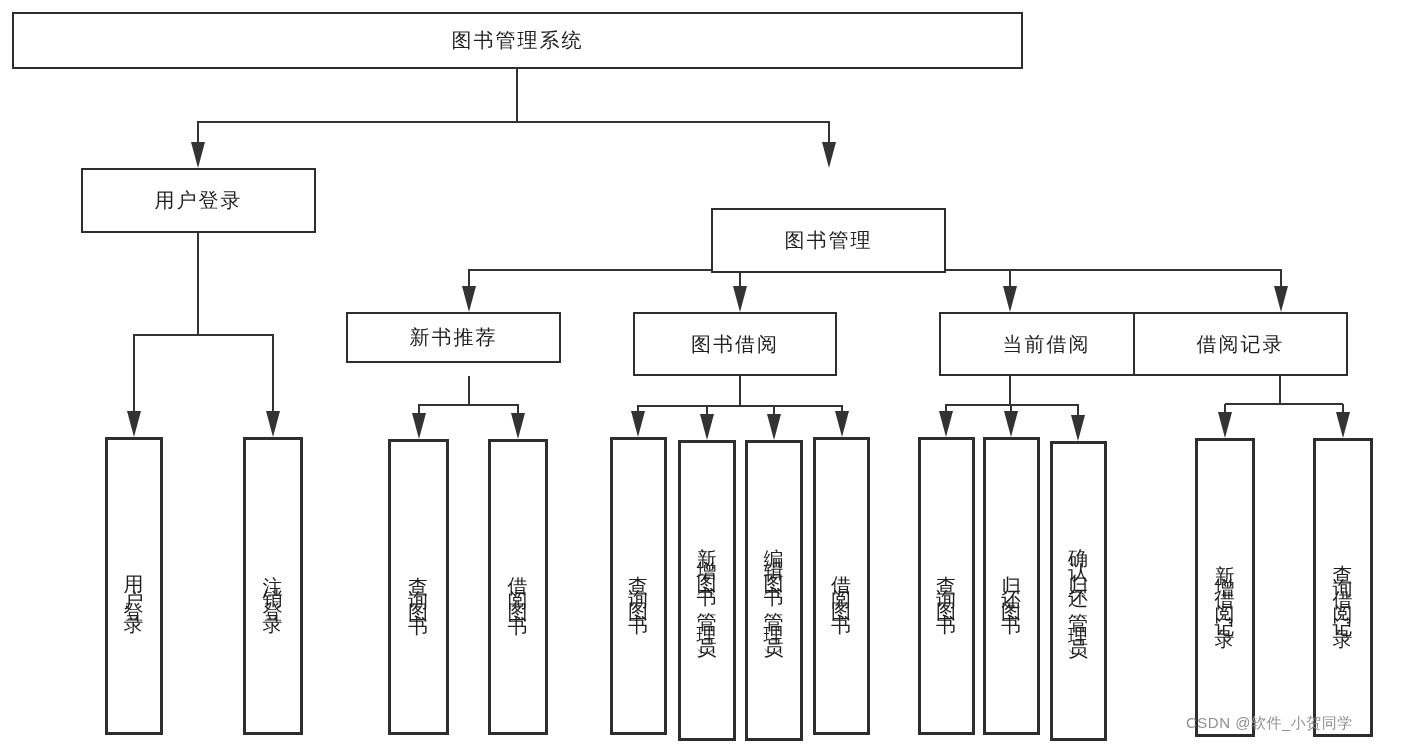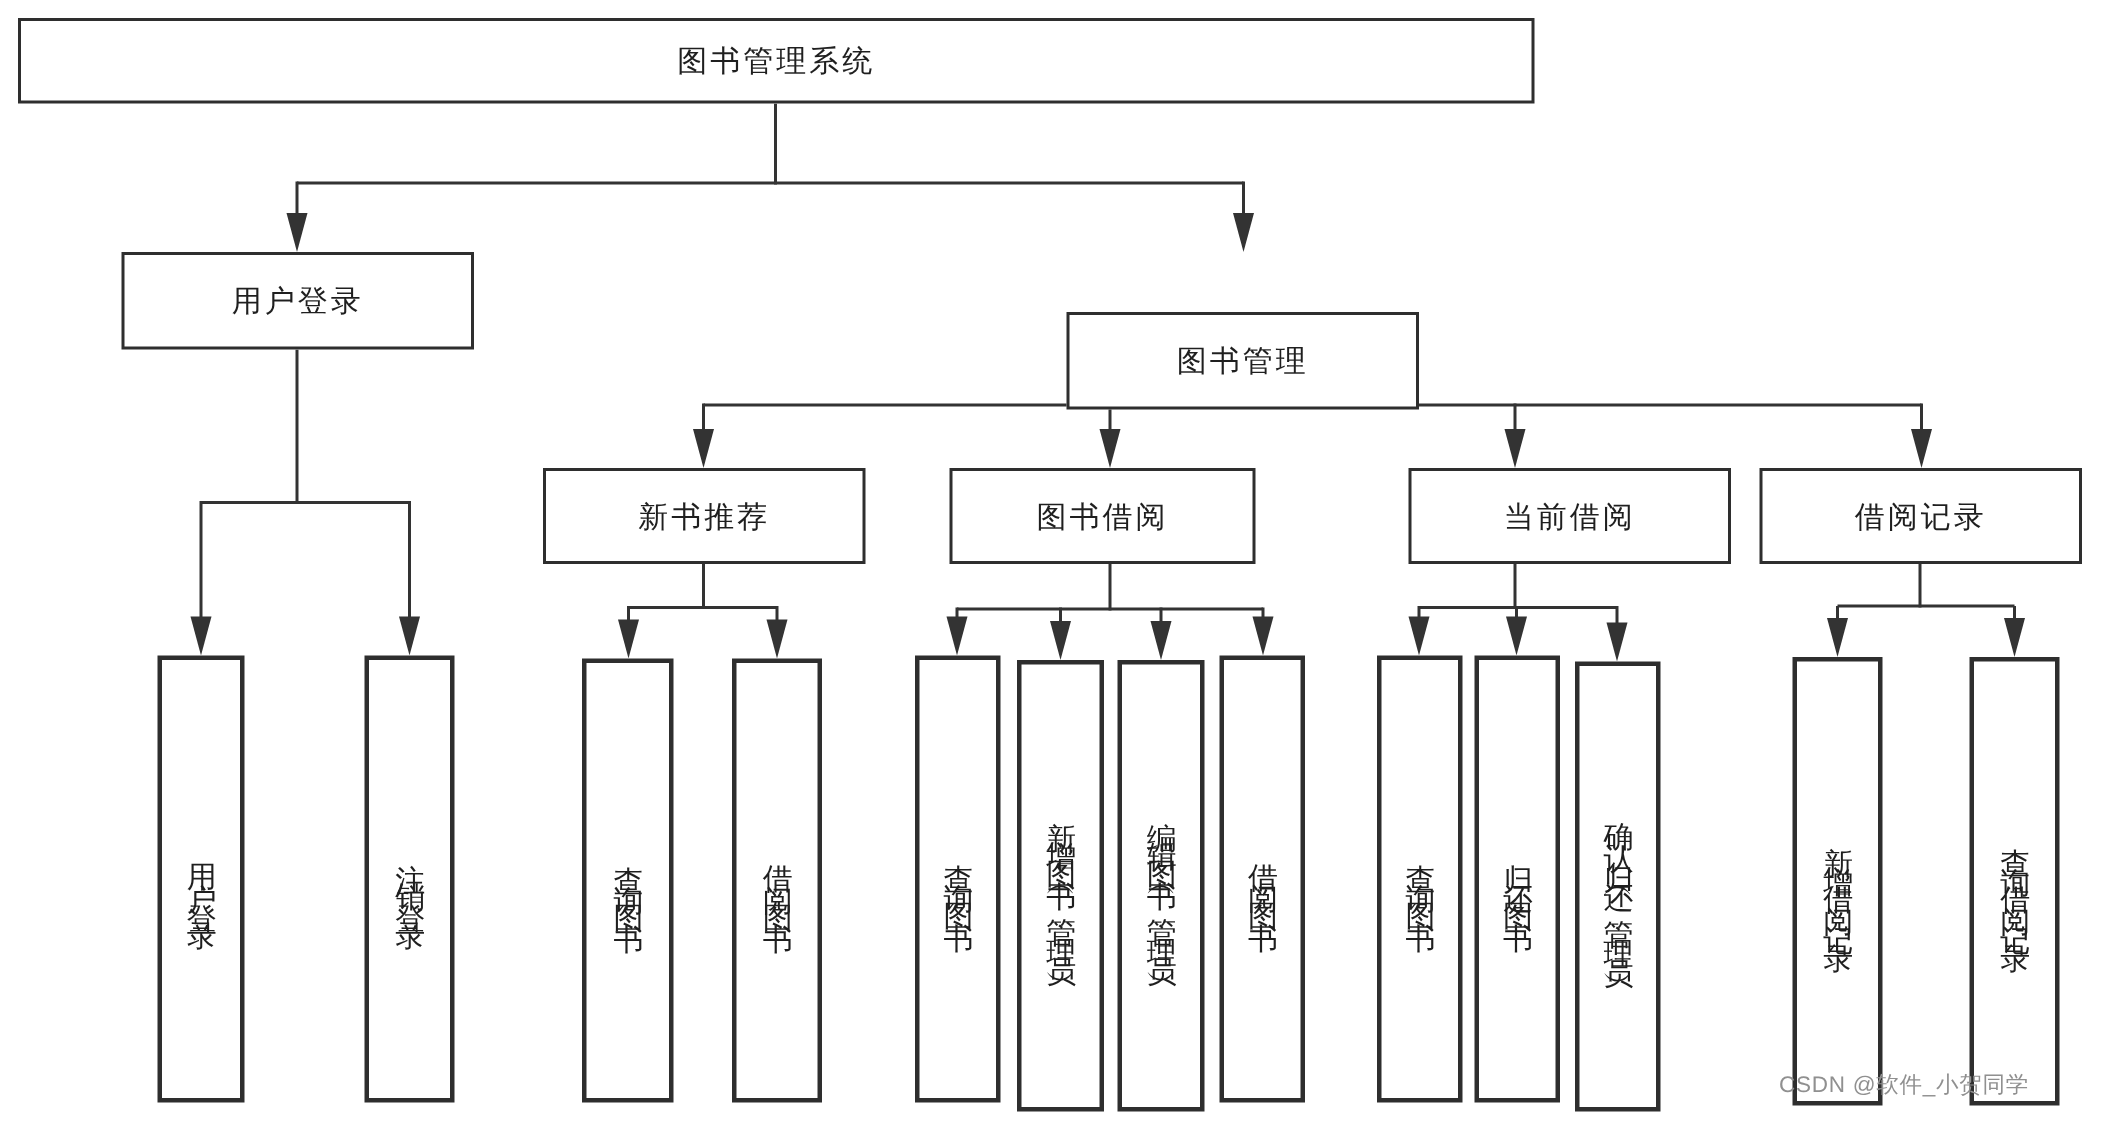--- a/index.html
+++ b/index.html
@@ -89,30 +89,30 @@
     <span class="label">图书管理系统</span>
   </div>
 
   <div class="box hbox" style="left:81px;top:168px;width:235px;height:65px;">
     <span class="label">用户登录</span>
   </div>
   <div class="box hbox" style="left:711px;top:168px;width:235px;height:65px;margin-top:40px;">
     <span class="label">图书管理</span>
   </div>
 
-  <div class="box hbox" style="left:362px;top:312px;width:215px;height:64px;">
+  <div class="box hbox" style="left:346px;top:312px;width:215px;height:51px;">
     <span class="label">新书推荐</span>
   </div>
   <div class="box hbox" style="left:633px;top:312px;width:204px;height:64px;">
     <span class="label">图书借阅</span>
   </div>
   <div class="box hbox" style="left:903px;top:312px;width:215px;height:64px;margin-left:36px;">
     <span class="label">当前借阅</span>
   </div>
-  <div class="box hbox" style="left:1173px;top:312px;width:215px;height:64px;">
+  <div class="box hbox" style="left:1133px;top:312px;width:215px;height:64px;">
     <span class="label">借阅记录</span>
   </div>
 
   <div class="box vbox" style="left:105px;top:437px;width:58px;height:298px;">
     <span class="vtext">用户登录</span>
   </div>
   <div class="box vbox" style="left:243px;top:437px;width:60px;height:298px;">
     <span class="vtext">注销登录</span>
   </div>
 

